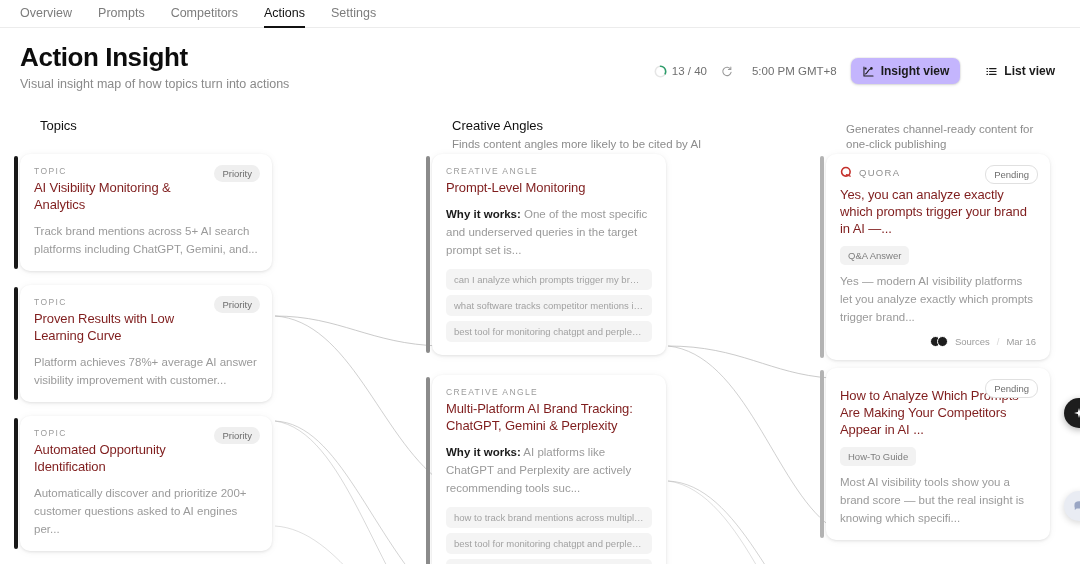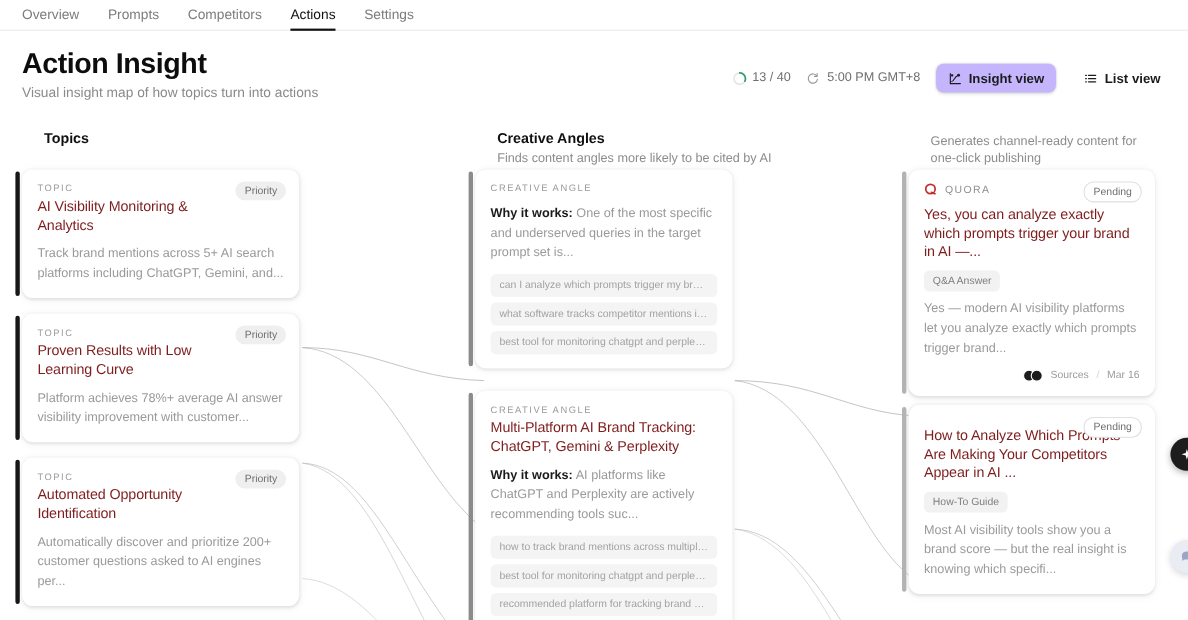--- a/index.html
+++ b/index.html
@@ -55,41 +55,41 @@
   }
   .head-right {
     position: absolute;
     right: 14px;
     top: 30px;
     display: flex;
     align-items: center;
     gap: 14px;
   }
   .quota { display: flex; align-items: center; gap: 5px; font-size: 11.5px; color: #6f6f6f; }
-  .clock { display: flex; align-items: center; gap: 7px; font-size: 11.5px; color: #6f6f6f; }
+  .clock { display: flex; align-items: center; gap: 19px; font-size: 11.5px; color: #6f6f6f; }
   .viewbtn {
     display: flex; align-items: center; gap: 6px;
     font-size: 12px; color: #1b1b1b; font-weight: bold;
     padding: 6px 11px; border-radius: 7px;
     cursor: pointer;
   }
   .viewbtn.sel {
     background: #c4b5fd;
     box-shadow: 0 1px 3px rgba(0,0,0,.14), 0 0 0 1px rgba(0,0,0,.04);
   }
 
   
   .board {
     position: relative;
     padding: 12px 20px 0 20px;
     height: 458px;
   }
   .colheads { display: flex; position: relative; }
   .colhead { position: absolute; top: 0; }
-  .colhead h3 { font-size: 13px; font-weight: bold; color: #101010; }
+  .colhead h3 { font-size: 13px; font-weight: normal; color: #101010; }
   .colhead p { font-size: 11.5px; color: #8c8c8c; margin-top: 4px; line-height: 15px; }
 
   .col { position: absolute; top: 48px; }
   #col-topics   { left: 20px;  width: 252px; }
   #col-angles   { left: 432px; width: 234px; }
   #col-actions  { left: 826px; width: 224px; }
 
   .card {
     position: relative;
     background: #fff;
@@ -290,20 +290,21 @@
       <div class="card-title" style="width:170px">Automated Opportunity Identification</div>
       <div class="card-body">Automatically discover and prioritize 200+ customer questions asked to AI engines per...</div>
     </div>
 
   </div>
 
   <div class="col" id="col-angles">
     <div class="card" style="margin-bottom:20px">
       <div class="bar bar-grey"></div>
       <div class="kicker">CREATIVE ANGLE</div>
+      <div class="card-title">Prompt-Level Monitoring</div>
       <div class="card-body">
         <b>Why it works:</b><span> One of the most specific and underserved queries in the target prompt set is...</span>
       </div>
       <div class="queries">
         <div class="query">can I analyze which prompts trigger my brand in AI</div>
         <div class="query">what software tracks competitor mentions in AI sear...</div>
         <div class="query">best tool for monitoring chatgpt and perplexity brand...</div>
       </div>
     </div>
 

